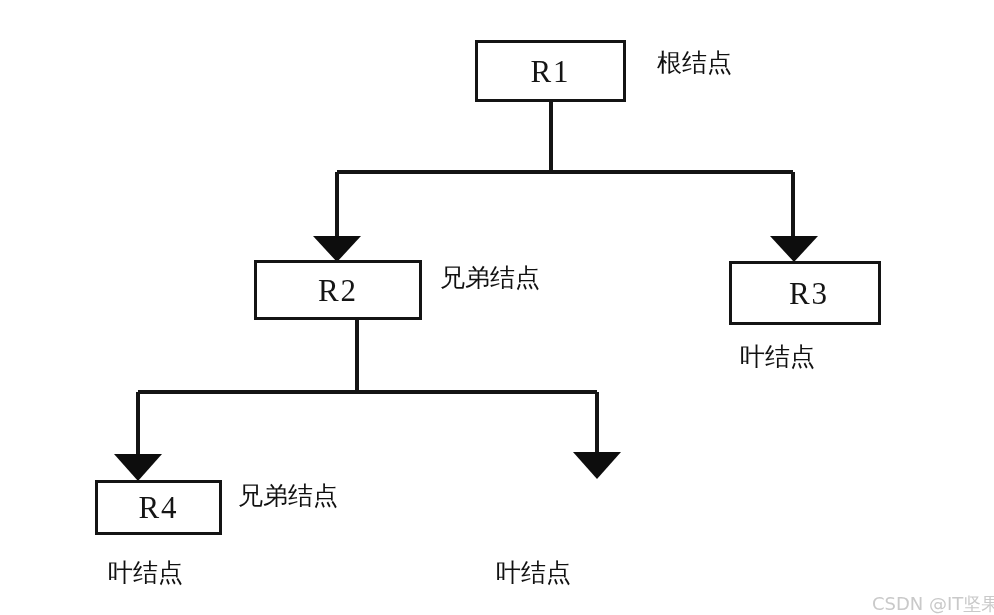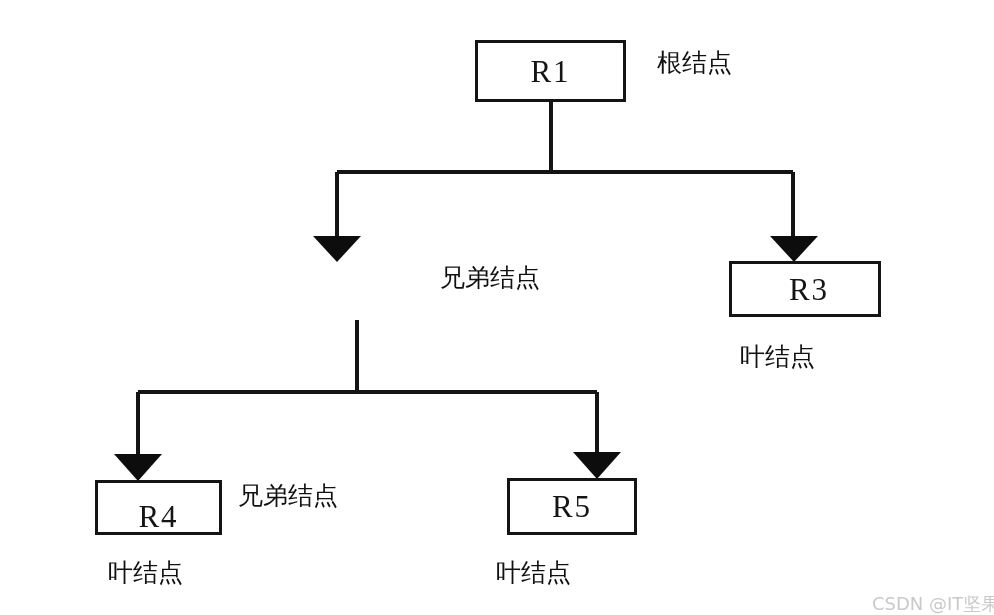--- a/index.html
+++ b/index.html
@@ -53,22 +53,22 @@
     position: absolute;
     font-family: "DejaVu Sans", "Liberation Sans", sans-serif;
     font-size: 18px;
     color: #c9c9c9;
     white-space: nowrap;
     user-select: none;
   }
   
   #box-r1 { left: 475px; top: 40px;  width: 151px; height: 62px; }
   #box-r2 { left: 254px; top: 260px; width: 168px; height: 60px; }
-  #box-r3 { left: 729px; top: 261px; width: 152px; height: 56px; padding-left: 8px; }
-  #box-r4 { left: 95px;  top: 480px; width: 127px; height: 55px; align-items: flex-end; }
+  #box-r3 { left: 729px; top: 261px; width: 152px; height: 64px; padding-left: 8px; }
+  #box-r4 { left: 95px;  top: 480px; width: 127px; height: 55px; }
   #box-r5 { left: 507px; top: 478px; width: 130px; height: 57px; }
   
   #ann-root      { left: 657px; top: 50px;  }
   #ann-sib-r2    { left: 440px; top: 265px; }
   #ann-leaf-r3   { left: 740px; top: 344px; }
   #ann-sib-r4    { left: 238px; top: 483px; }
   #ann-leaf-r4   { left: 108px; top: 560px; }
   #ann-leaf-r5   { left: 496px; top: 560px; }
   #wm            { left: 872px; top: 592px; }
 </style>
@@ -102,28 +102,28 @@
     <g>
       <path d="M 357 392 L 597 392" stroke="#141414" stroke-width="4" fill="none"></path>
       <path d="M 597 392 L 597 454" stroke="#141414" stroke-width="4" fill="none"></path>
       <polygon points="573,452 621,452 597,479" fill="#0d0d0d"></polygon>
     </g>
   </svg>
 
   <div class="node-box" id="box-r1">
     <span class="node-label">R1</span>
   </div>
+  <div class="node-box" id="box-r2">
+    <span class="node-label">R2</span>
+  </div>
   <div class="node-box" id="box-r3">
     <span class="node-label">R3</span>
   </div>
   <div class="node-box" id="box-r4">
     <span class="node-label">R4</span>
-  </div>
-  <div class="node-box" id="box-r5">
-    <span class="node-label">R5</span>
   </div>
 
   <div class="annotation" id="ann-root">根结点</div>
   <div class="annotation" id="ann-sib-r2">兄弟结点</div>
   <div class="annotation" id="ann-leaf-r3">叶结点</div>
   <div class="annotation" id="ann-sib-r4">兄弟结点</div>
   <div class="annotation" id="ann-leaf-r4">叶结点</div>
   <div class="annotation" id="ann-leaf-r5">叶结点</div>
 
   <div class="watermark" id="wm">CSDN @IT坚果</div>

